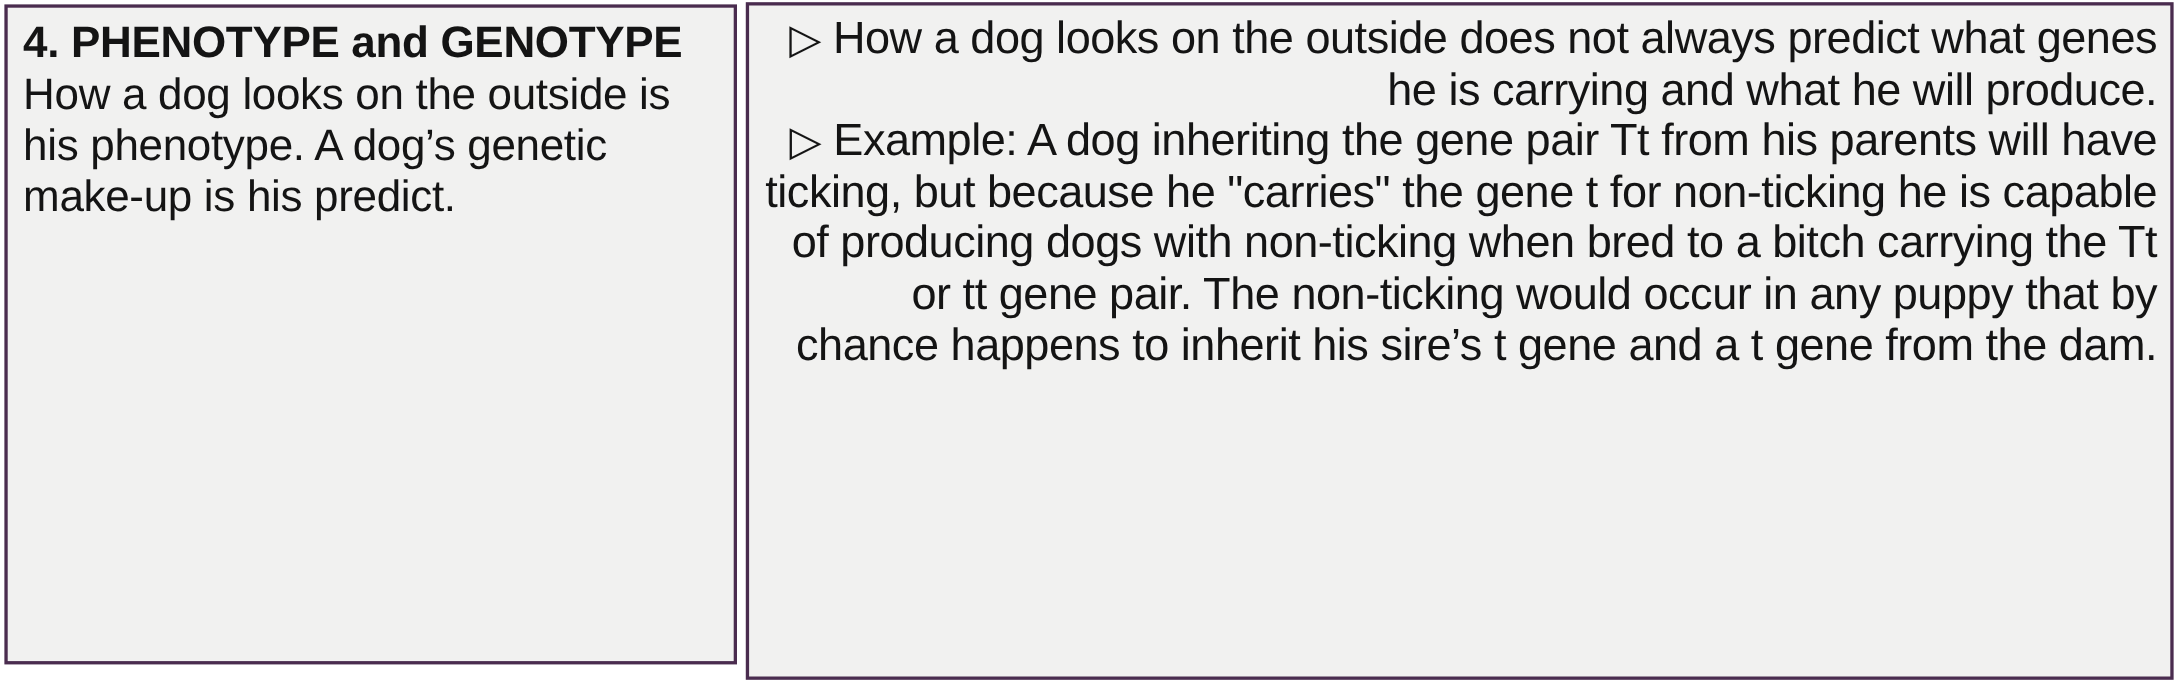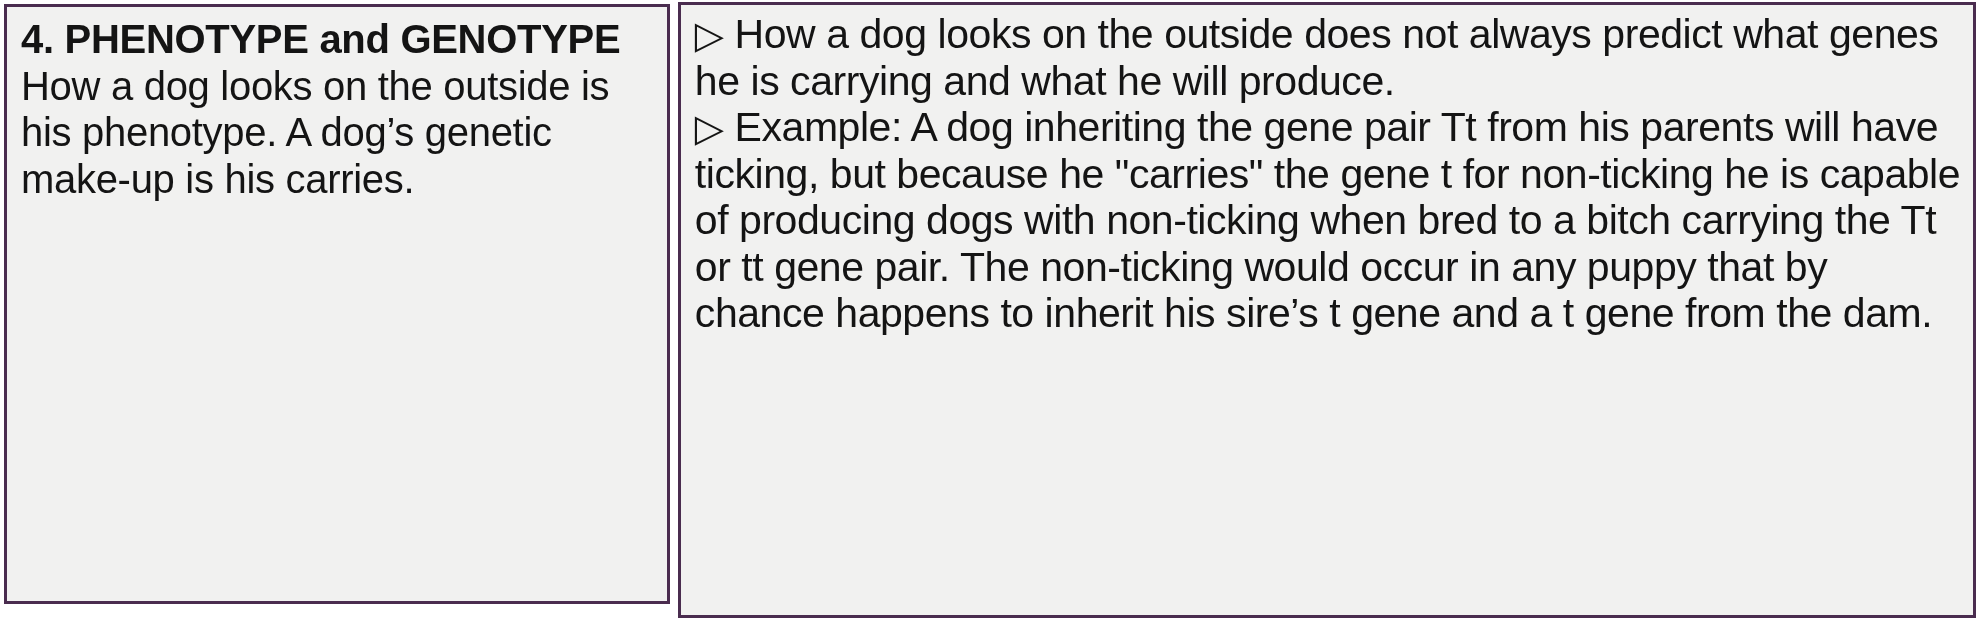--- a/index.html
+++ b/index.html
@@ -41,20 +41,21 @@
   .cell-right {
     box-sizing: border-box;
     width: 1531px;
     height: 616px;
     margin-top: 2px;
     margin-left: 8px;
     border: 3px solid #4a2c4f;
     background: #f1f1f0;
     padding: 6px 12px 0 14px;
     overflow: hidden;
+    text-align: right;
   }
 
   .heading {
     font-size: 40px;
     font-weight: bold;
     line-height: 1.12;
     color: #141414;
     letter-spacing: -0.3px;
     margin: 0 0 1px 0;
   }
@@ -89,21 +90,21 @@
     font-weight: normal;
   }
 </style>
 </head>
 <body>
 
 <div class="slide-table">
 
   <div class="cell-left">
     <div class="heading">4. PHENOTYPE and GENOTYPE</div>
-    <div class="body-left">How a dog looks on the outside is his phenotype.  A dog’s genetic make-up is his carries.</div>
+    <div class="body-left">How a dog looks on the outside is his phenotype.  A dog’s genetic make-up is his predict.</div>
   </div>
 
   <div class="cell-right">
     <div id="bullet-container">
         <p class="bullet-line"><span class="tri-icon">▷</span><span>How a dog looks on the outside does not always predict what genes he is carrying and what he will produce.</span></p>
         <p class="bullet-line"><span class="tri-icon">▷</span><span>Example: A dog inheriting the gene pair </span><span class="allele">Tt</span><span> from his parents will have ticking, but because he "carries" the gene t for non-ticking he is capable of producing dogs with non-ticking when bred to a bitch carrying the </span><span class="allele">Tt</span><span> or </span><span class="allele">tt</span><span> gene pair. The non-ticking would occur in any puppy that by chance happens to inherit his sire’s </span><span class="allele">t</span><span> gene and a </span><span class="allele">t</span><span> gene from the dam.</span></p>
       </div>
   </div>
 
 </div>

